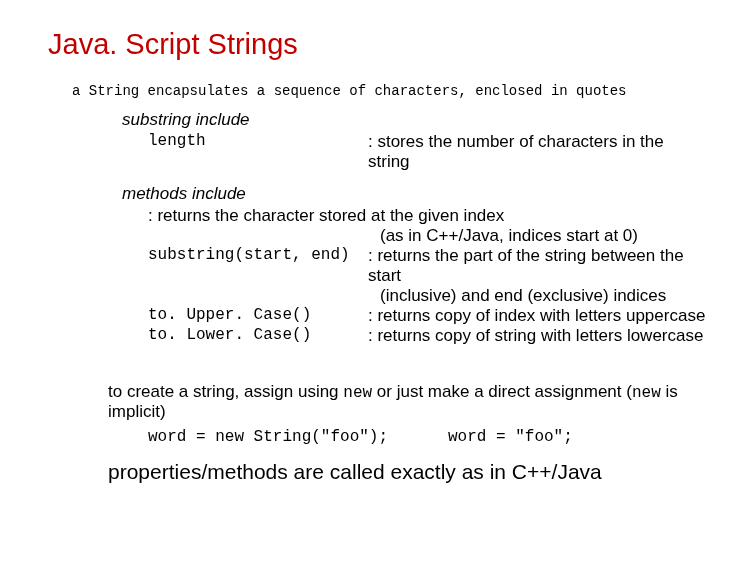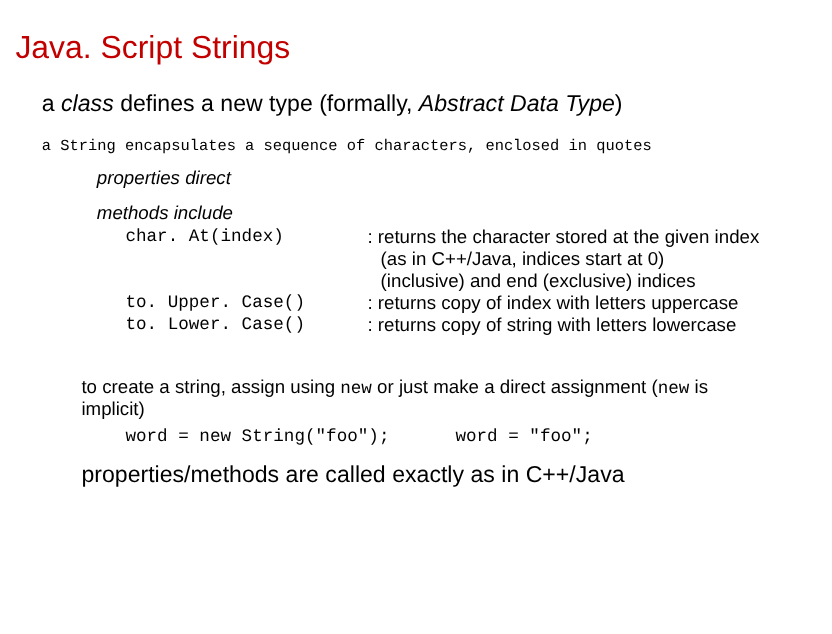--- a/index.html
+++ b/index.html
@@ -6,21 +6,21 @@
     margin: 0;
     padding: 0;
     background: #fff;
     font-family: Arial, Helvetica, sans-serif;
     color: #000;
     width: 756px;
     height: 576px;
     overflow: hidden;
   }
   .slide {
-    padding: 28px 30px 20px 14px;
+    padding: 28px 30px 20px 48px;
     box-sizing: border-box;
   }
   .title {
     color: #c20000;
     font-size: 29px;
     font-weight: normal;
     margin: 0 0 22px 0;
   }
   .par1 {
     font-size: 21px;
@@ -93,39 +93,43 @@
     margin: 14px 30px 0 60px;
   }
 </style>
 </head>
 <body>
 
 <div class="slide">
 
   <h1 class="title">Java. Script Strings</h1>
 
-  <p class="par1">
-    <span>a </span><span class="italic">class</span><span> defines a new type (formally, </span><span class="italic">Abstract Data Type</span><span>)</span>
-  </p>
 
   <p class="par2">a String encapsulates a sequence of characters, enclosed in quotes</p>
 
-  <div class="subhead">properties direct</div>
+  <div class="subhead">substring include</div>
+  <div class="row">
+    <div class="code">length</div>
+    <div class="desc">: stores the number of characters in the string</div>
+  </div>
 
   <div class="subhead" style="margin-top:12px;">methods include</div>
 
   <div class="row">
-    <div class="code">char. At(index)</div>
     <div class="desc">: returns the character stored at the given index</div>
   </div>
   <div class="row">
     <div class="code"></div>
     <div class="desc indent2">(as in C++/Java, indices start at 0)</div>
   </div>
 
+  <div class="row">
+    <div class="code">substring(start, end)</div>
+    <div class="desc">: returns the part of the string between the start</div>
+  </div>
   <div class="row">
     <div class="code"></div>
     <div class="desc indent2">(inclusive) and end (exclusive) indices</div>
   </div>
 
   <div class="row">
     <div class="code">to. Upper. Case()</div>
     <div class="desc">: returns copy of index with letters uppercase</div>
   </div>
   <div class="row">

